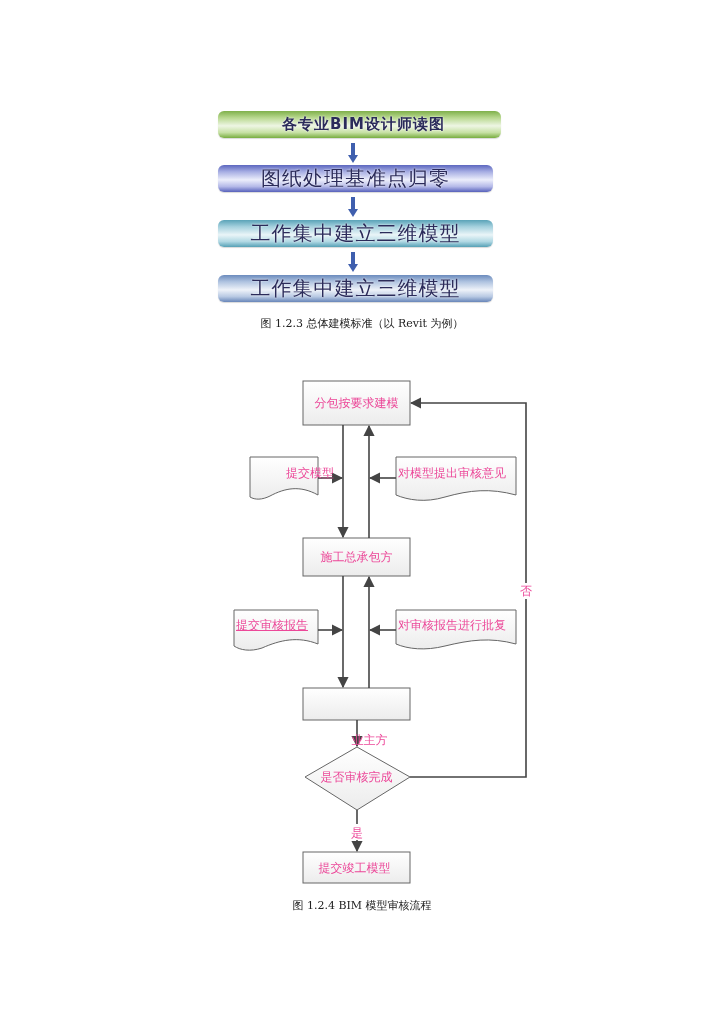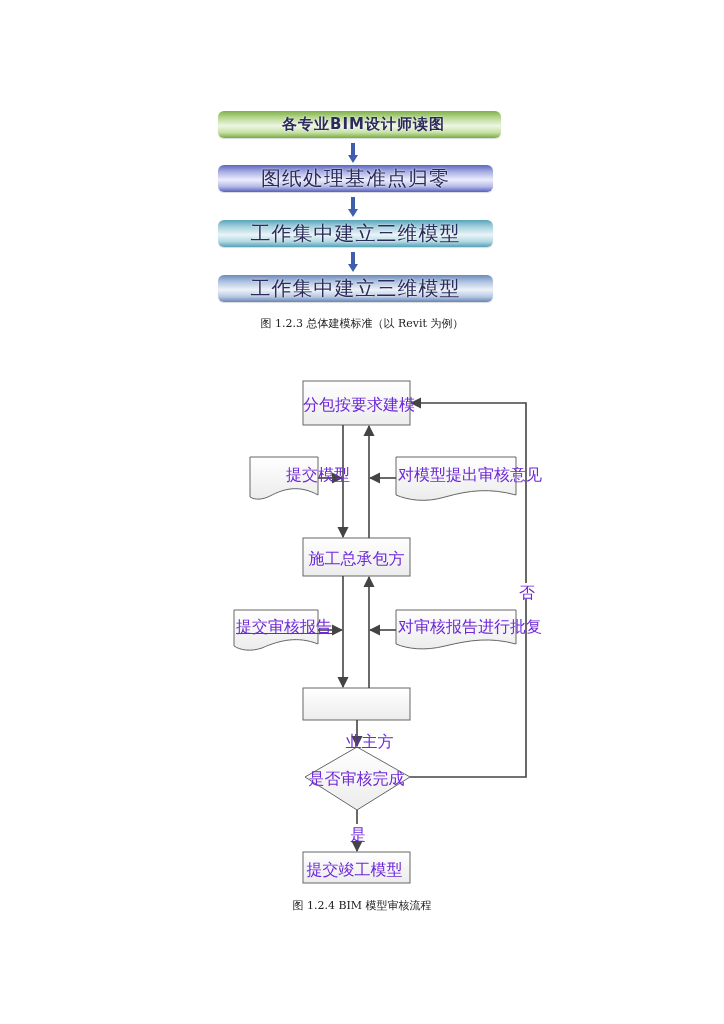--- a/index.html
+++ b/index.html
@@ -25,21 +25,21 @@
     .down-arrow { position: absolute; left: 348px; width: 10px; height: 20px; }
 
     .caption {
       position: absolute; left: 0; width: 724px; text-align: center;
       font-size: 11px; color: #222;
     }
 
     
     #flow { position: absolute; left: 0; top: 0; }
     .flow-text {
-      position: absolute; font-size: 16px; color: #6d28d9;
+      position: absolute; font-size: 12px; color: #ec4899;
       white-space: nowrap; text-align: center;
     }
   </style>
 </head>
 <body>
 
 <div class="bar green">
   <span>各专业BIM设计师读图</span>
 </div>
 <svg class="down-arrow" style="top:143px" viewBox="0 0 10 20">

